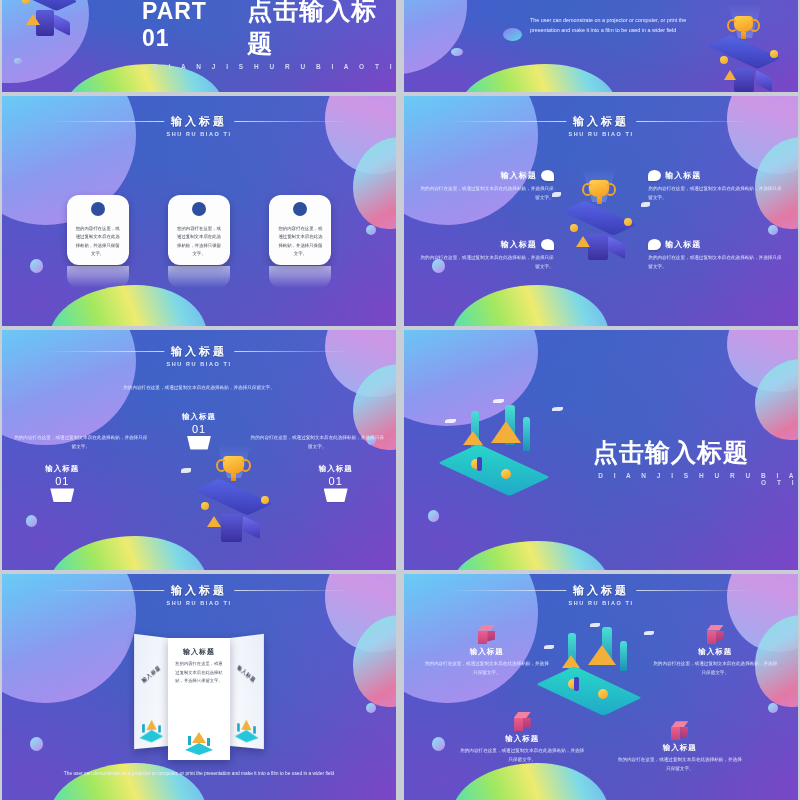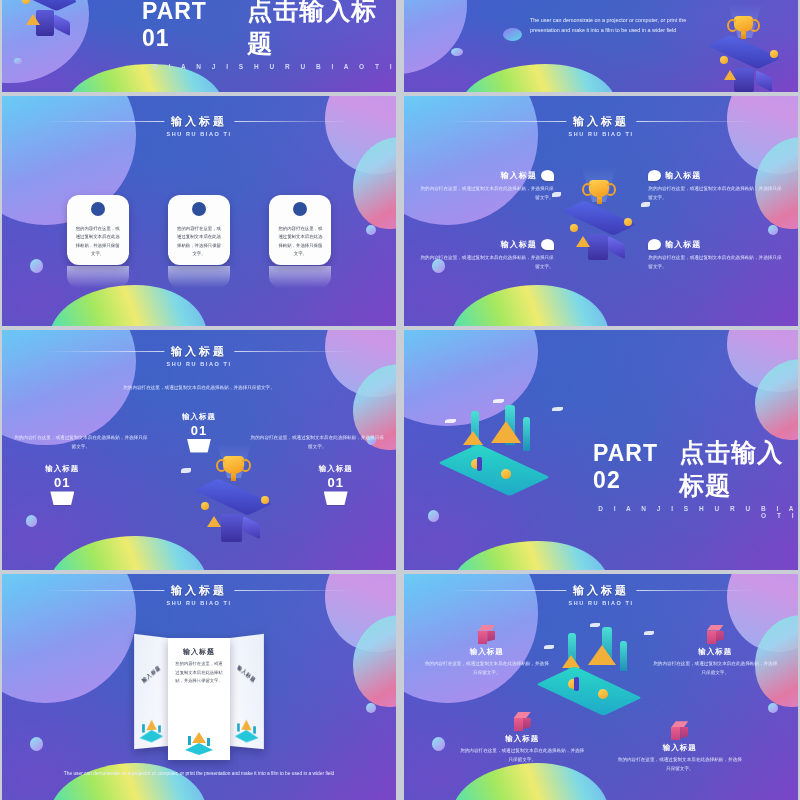--- a/index.html
+++ b/index.html
@@ -121,21 +121,21 @@
     flex:none; box-shadow:0 1px 2px rgba(0,0,0,.2);
   }
   .bub-body { color:#e6ecff; font-size:4.6px; line-height:2; margin-top:3px; }
   .bub.right .bub-head { flex-direction:row; }
   .bub.left  { text-align:right; }
   .bub.left  .bub-head { justify-content:flex-end; }
   .bub.left  .bub-icon { border-radius:50% 50% 10% 50%; order:2; }
   
   .badge-grp { position:absolute; display:flex; flex-direction:column; align-items:center; }
   .badge-title { color:#fff; font-size:7.5px; font-weight:bold; letter-spacing:1px; white-space:nowrap; }
-  .badge-num { color:#fff; font-size:13px; font-weight:bold; margin-top:1px; letter-spacing:1px; }
+  .badge-num { color:#fff; font-size:11px; font-weight:normal; margin-top:1px; letter-spacing:1px; }
   .trap {
     width:24px; height:14px; background:#fff; margin-top:1px;
     clip-path:polygon(0 0,100% 0,86% 100%,14% 100%);
     box-shadow:0 2px 4px rgba(0,0,0,.3);
   }
   .para-side { position:absolute; color:#e6ecff; font-size:4.6px; line-height:2; }
   
   .fold-wrap { position:absolute; left:50%; top:28%; transform:translateX(-50%);
     display:flex; align-items:stretch; perspective:420px; }
   .panel { background:#fff; box-shadow:0 3px 9px rgba(10,10,50,.3); position:relative; }
@@ -477,21 +477,20 @@
       <div class="coin" style="left:24px;top:52px;width:10px;height:10px;"></div>
       <div class="coin" style="left:54px;top:62px;width:10px;height:10px;"></div>
       <div style="position:absolute;left:30px;top:50px;width:5px;height:14px;background:#4a3fc0;border-radius:2px;"></div>
       <div class="leaf" style="left:46px;top:-8px;width:11px;height:4px;"></div>
       <div class="leaf" style="left:-2px;top:12px;width:11px;height:4px;"></div>
       <div class="leaf" style="right:4px;top:0px;width:11px;height:4px;"></div>
     </div>
 
     <div class="cover-txt" style="left:48%;top:44%;">
       <div class="cover-line">
-        <span class="part-no">PART 02</span>
         <span class="part-zh">点击输入标题</span>
       </div>
       <div class="part-py">D I A N   J I   S H U   R U   B I A O   T I</div>
     </div>
   </div>
 
   <div class="slide">
     <div class="blob-tl"></div>
     <div class="blob-tr"></div>
     <div class="blob-tr2"></div>

